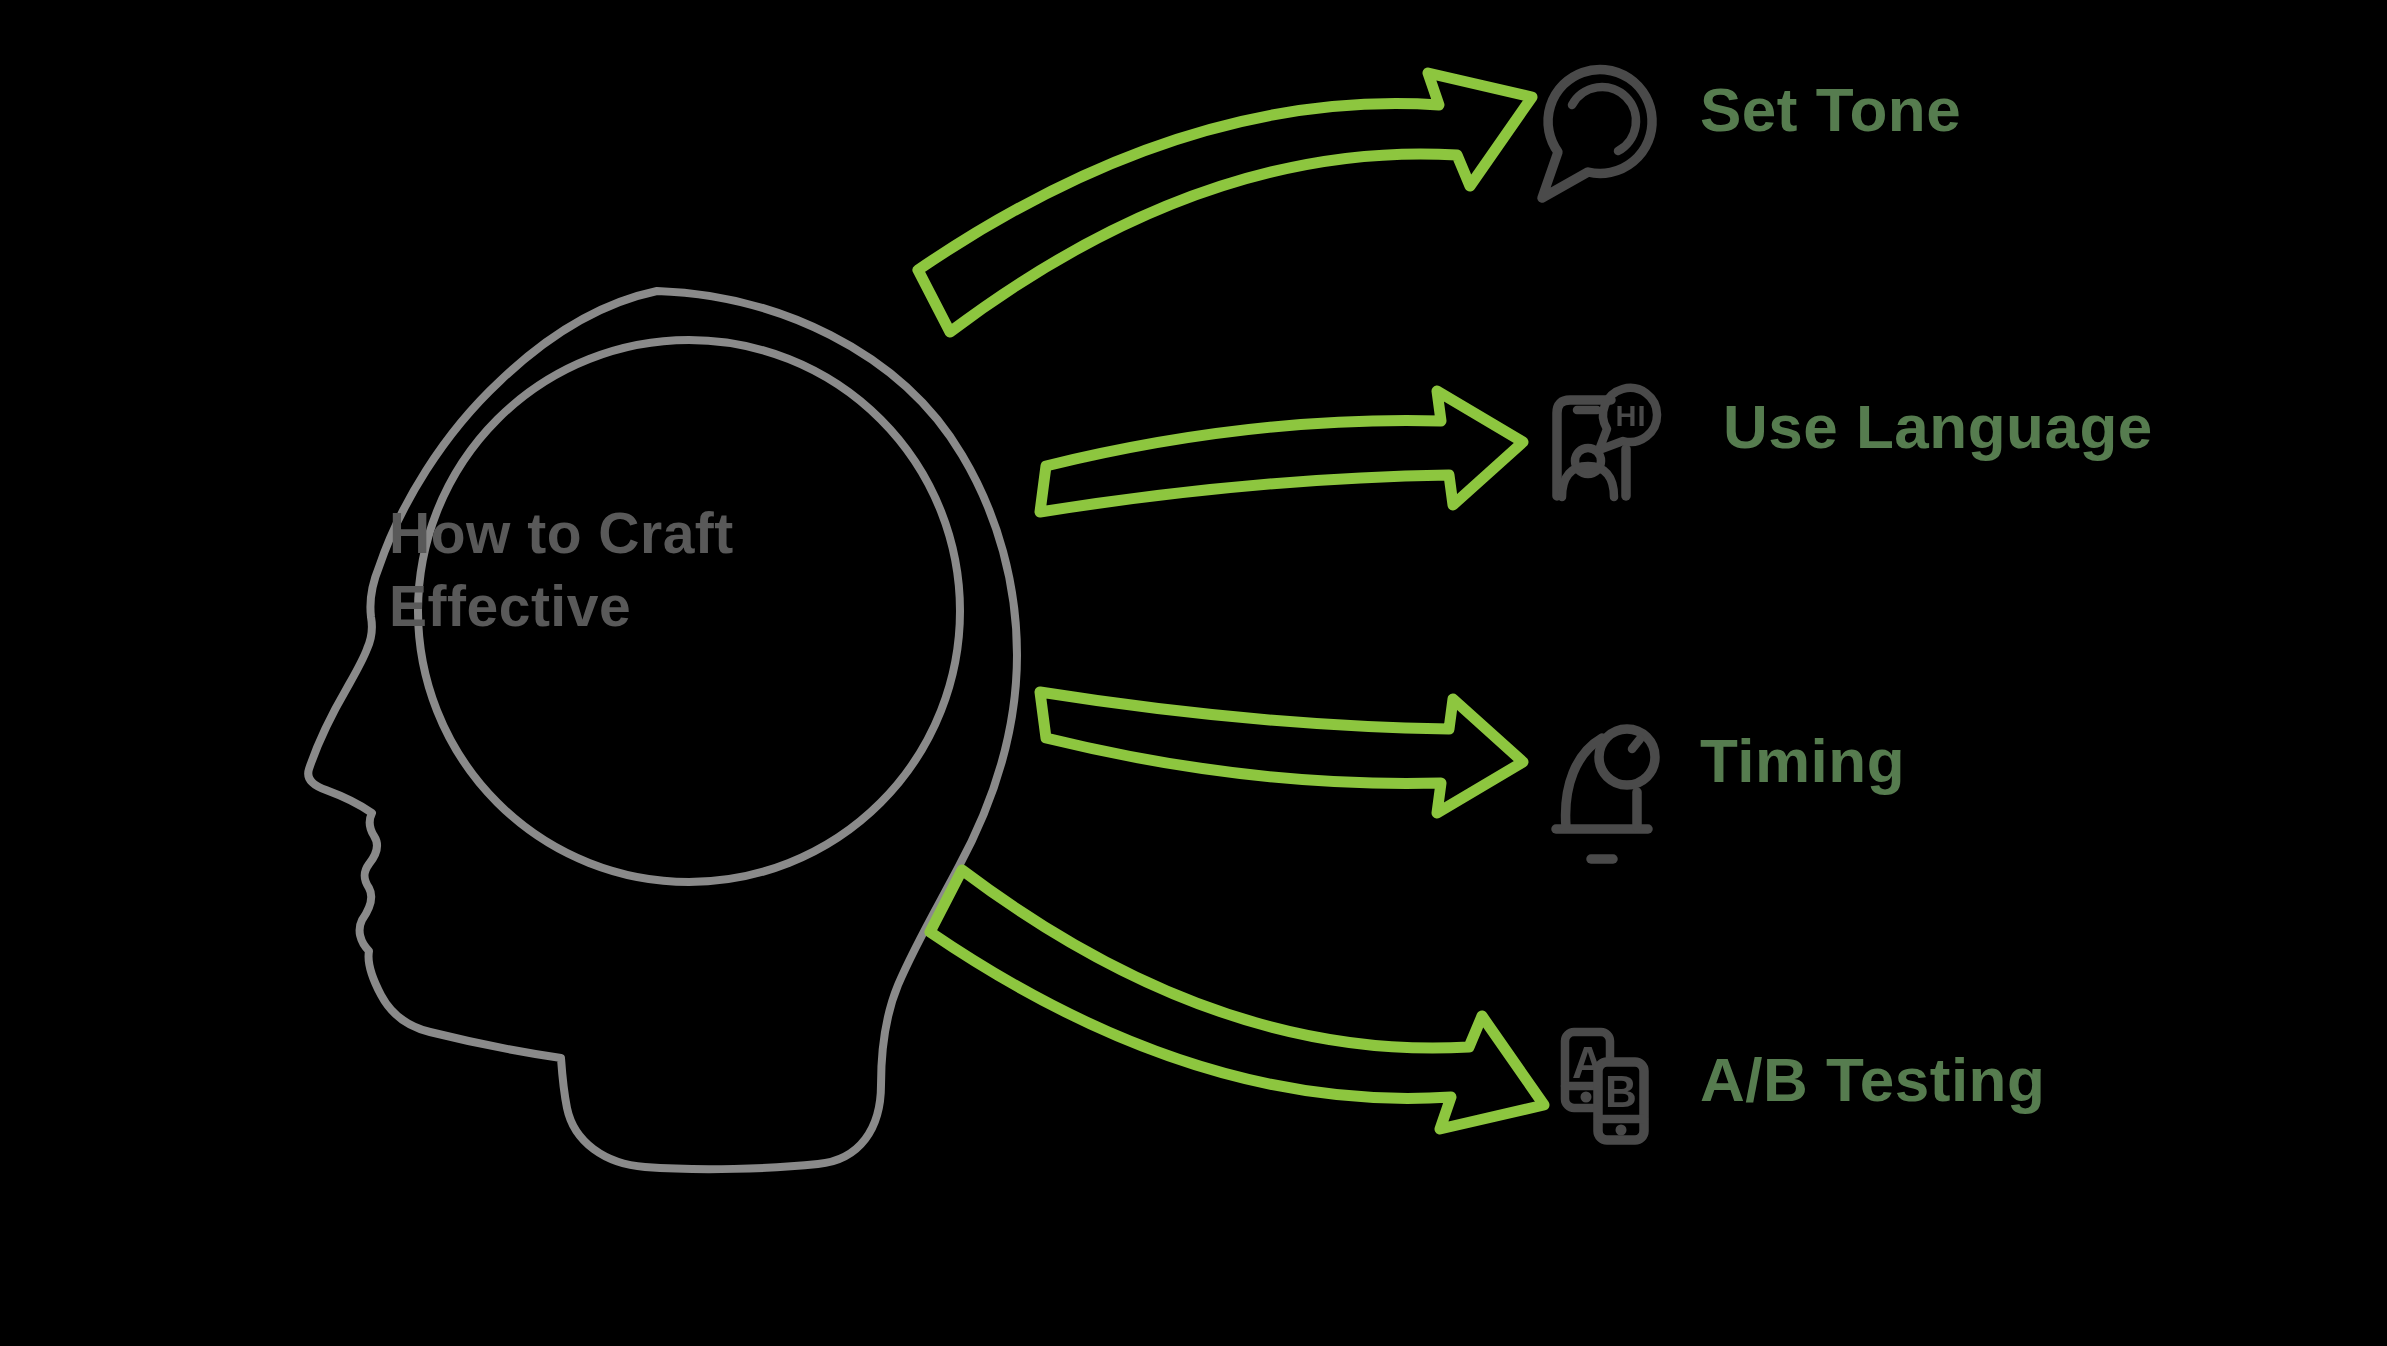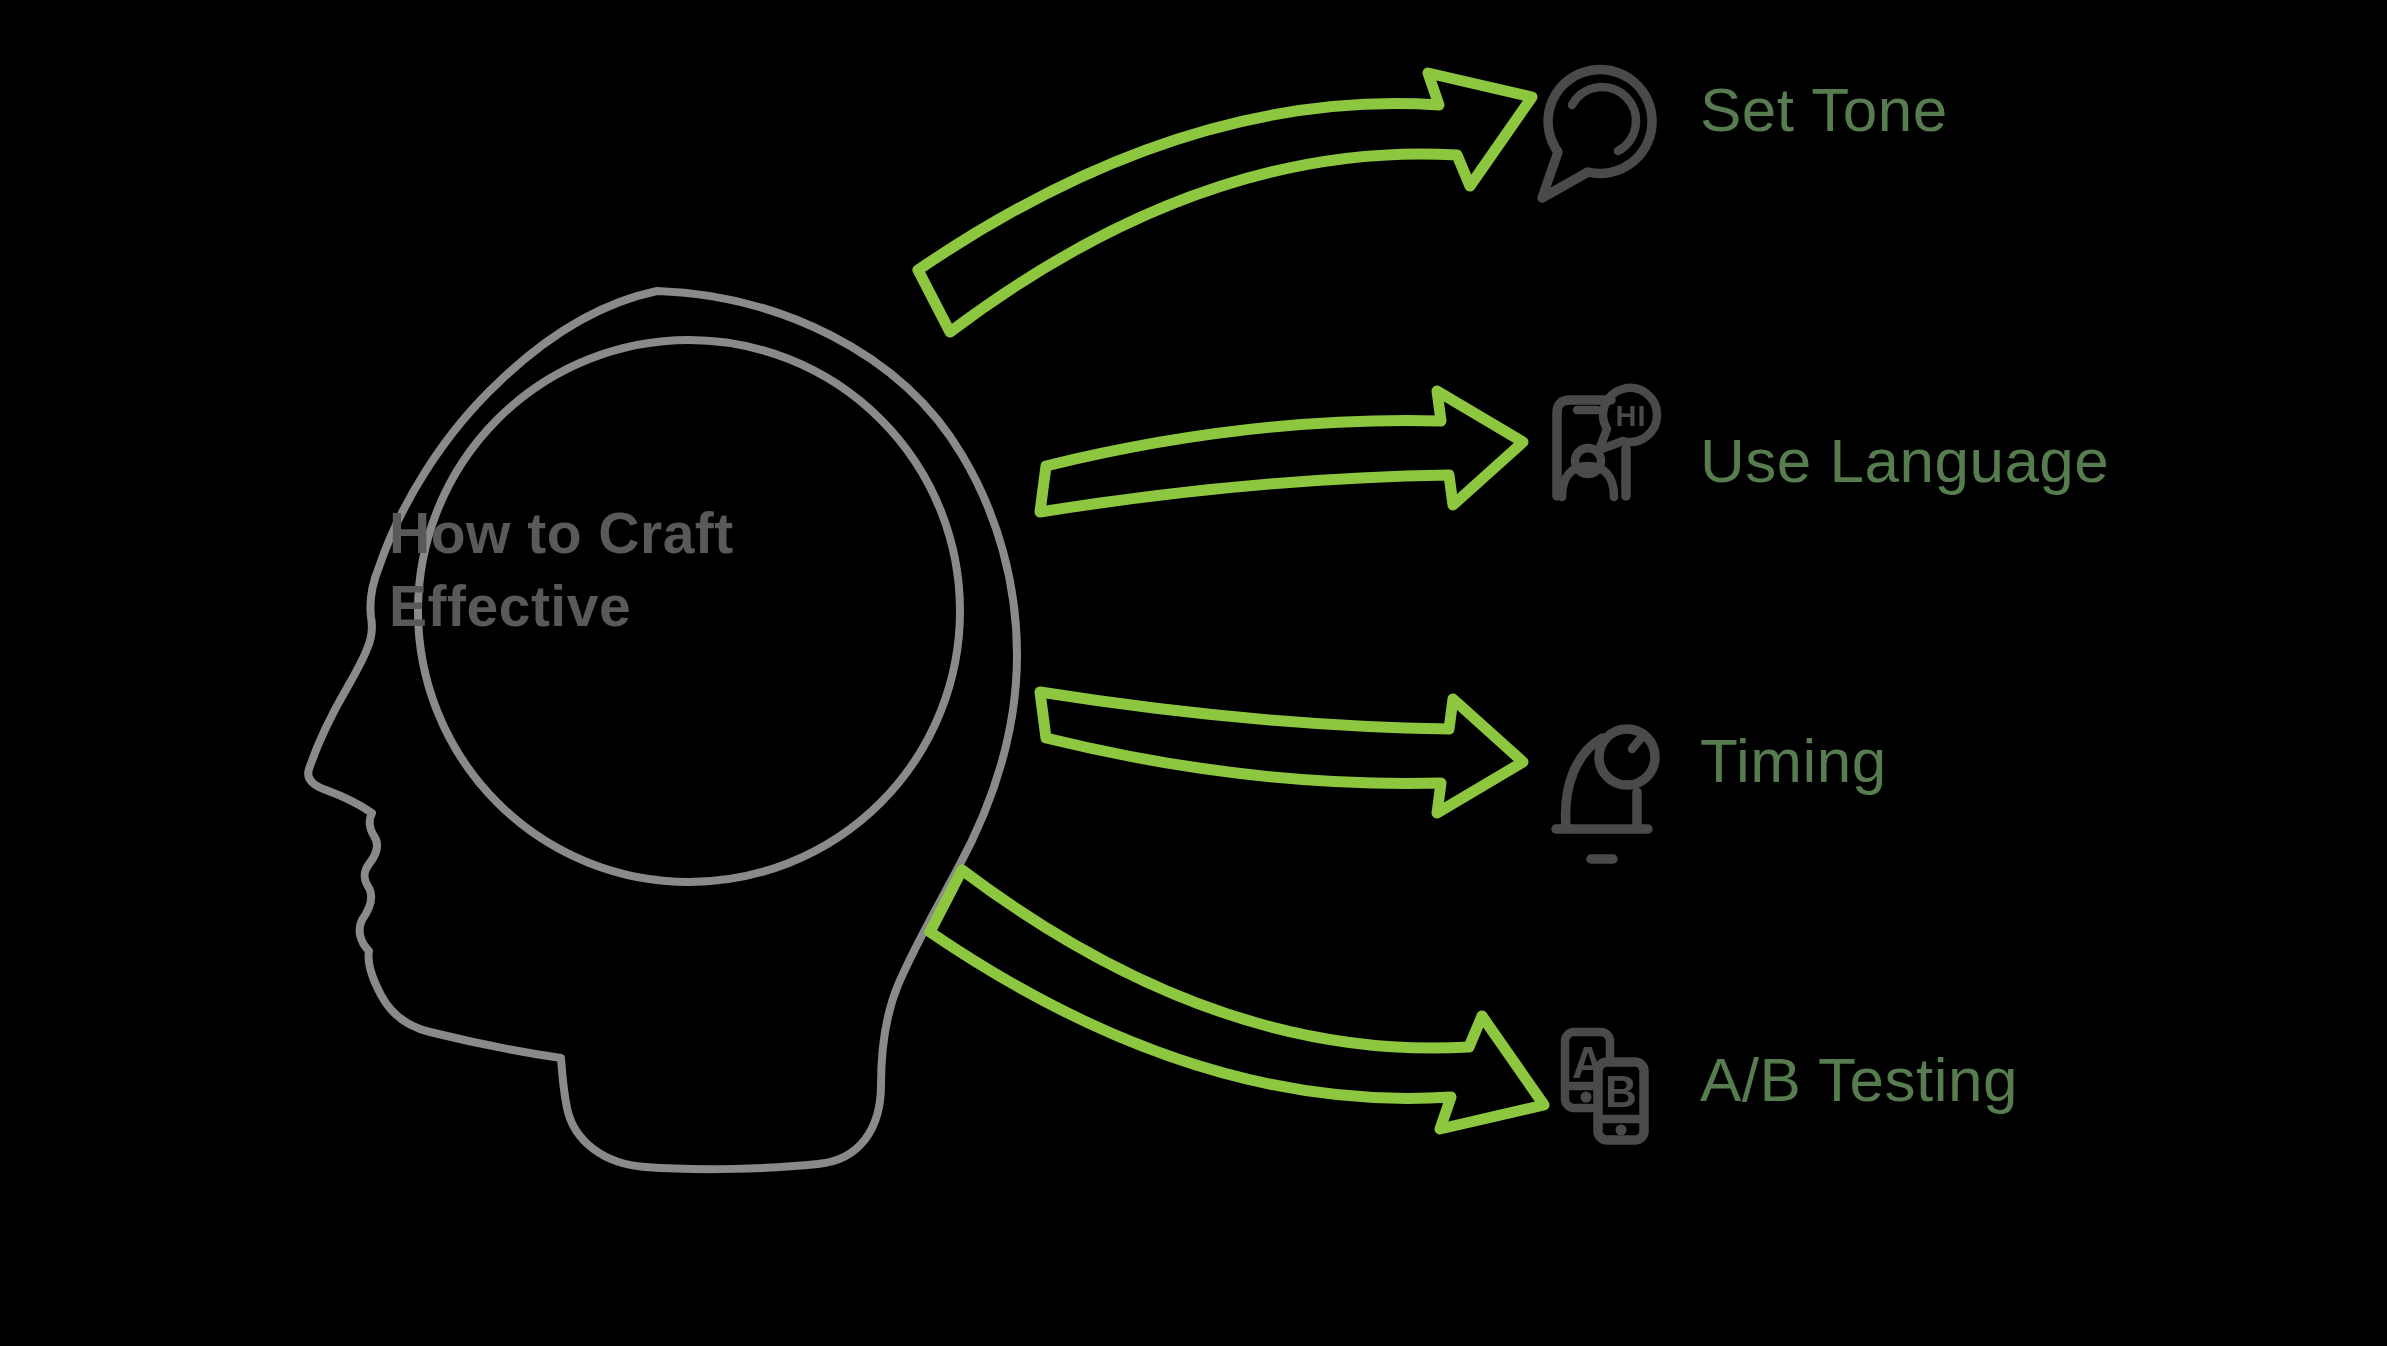--- a/index.html
+++ b/index.html
@@ -27,25 +27,25 @@
   .ic-blk{fill:var(--bg);stroke:var(--icon);stroke-width:9.5;stroke-linejoin:round;}
   .ic-text{fill:var(--icon);font-family:"Liberation Sans",sans-serif;font-weight:700;font-size:44px;text-anchor:middle;}
   .ic-text-sm{fill:var(--icon);font-family:"Liberation Sans",sans-serif;font-weight:700;font-size:29px;text-anchor:middle;letter-spacing:1px;}
   .head-question{
     position:absolute;left:389px;top:497px;width:600px;
     text-align:left;color:var(--headtext);
     font-weight:700;font-size:57px;line-height:73px;letter-spacing:.5px;
   }
   .item-label{
     position:absolute;left:1700px;height:80px;line-height:80px;
-    color:var(--label);font-weight:400;font-size:62px;letter-spacing:.5px;
+    color:var(--label);font-weight:700;font-size:62px;letter-spacing:.5px;
     white-space:nowrap;
   }
   .label-0{top:70px;}
-  .label-1{top:421px;}
+  .label-1{top:387px;margin-left:23px;}
   .label-2{top:721px;}
   .label-3{top:1040px;}
 </style>
 </head>
 <body>
 
 <div class="canvas">
 
   <svg class="scene" width="2387" height="1346" viewBox="0 0 2387 1346">
 

